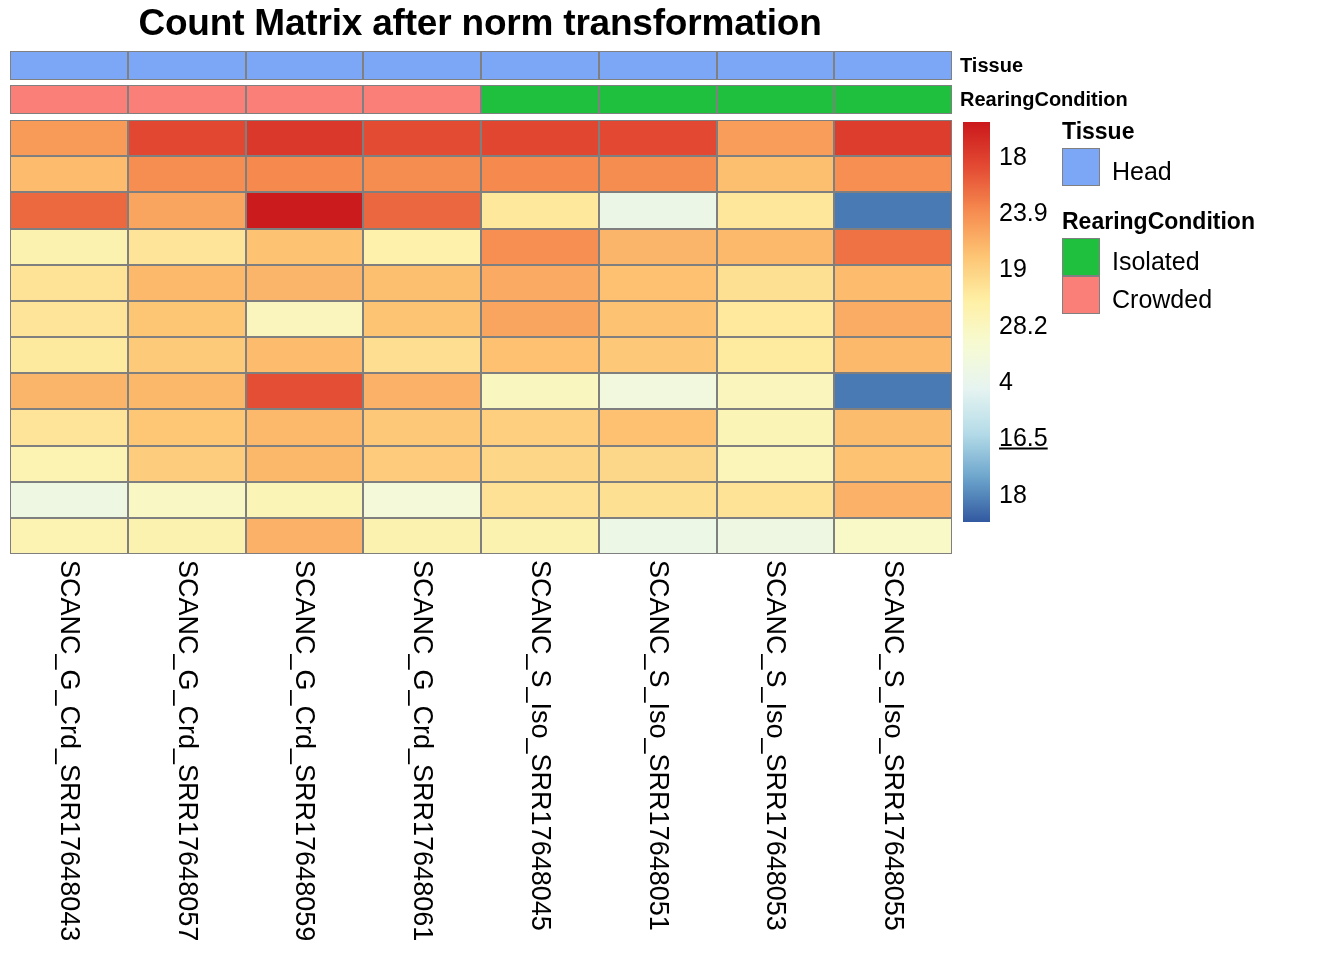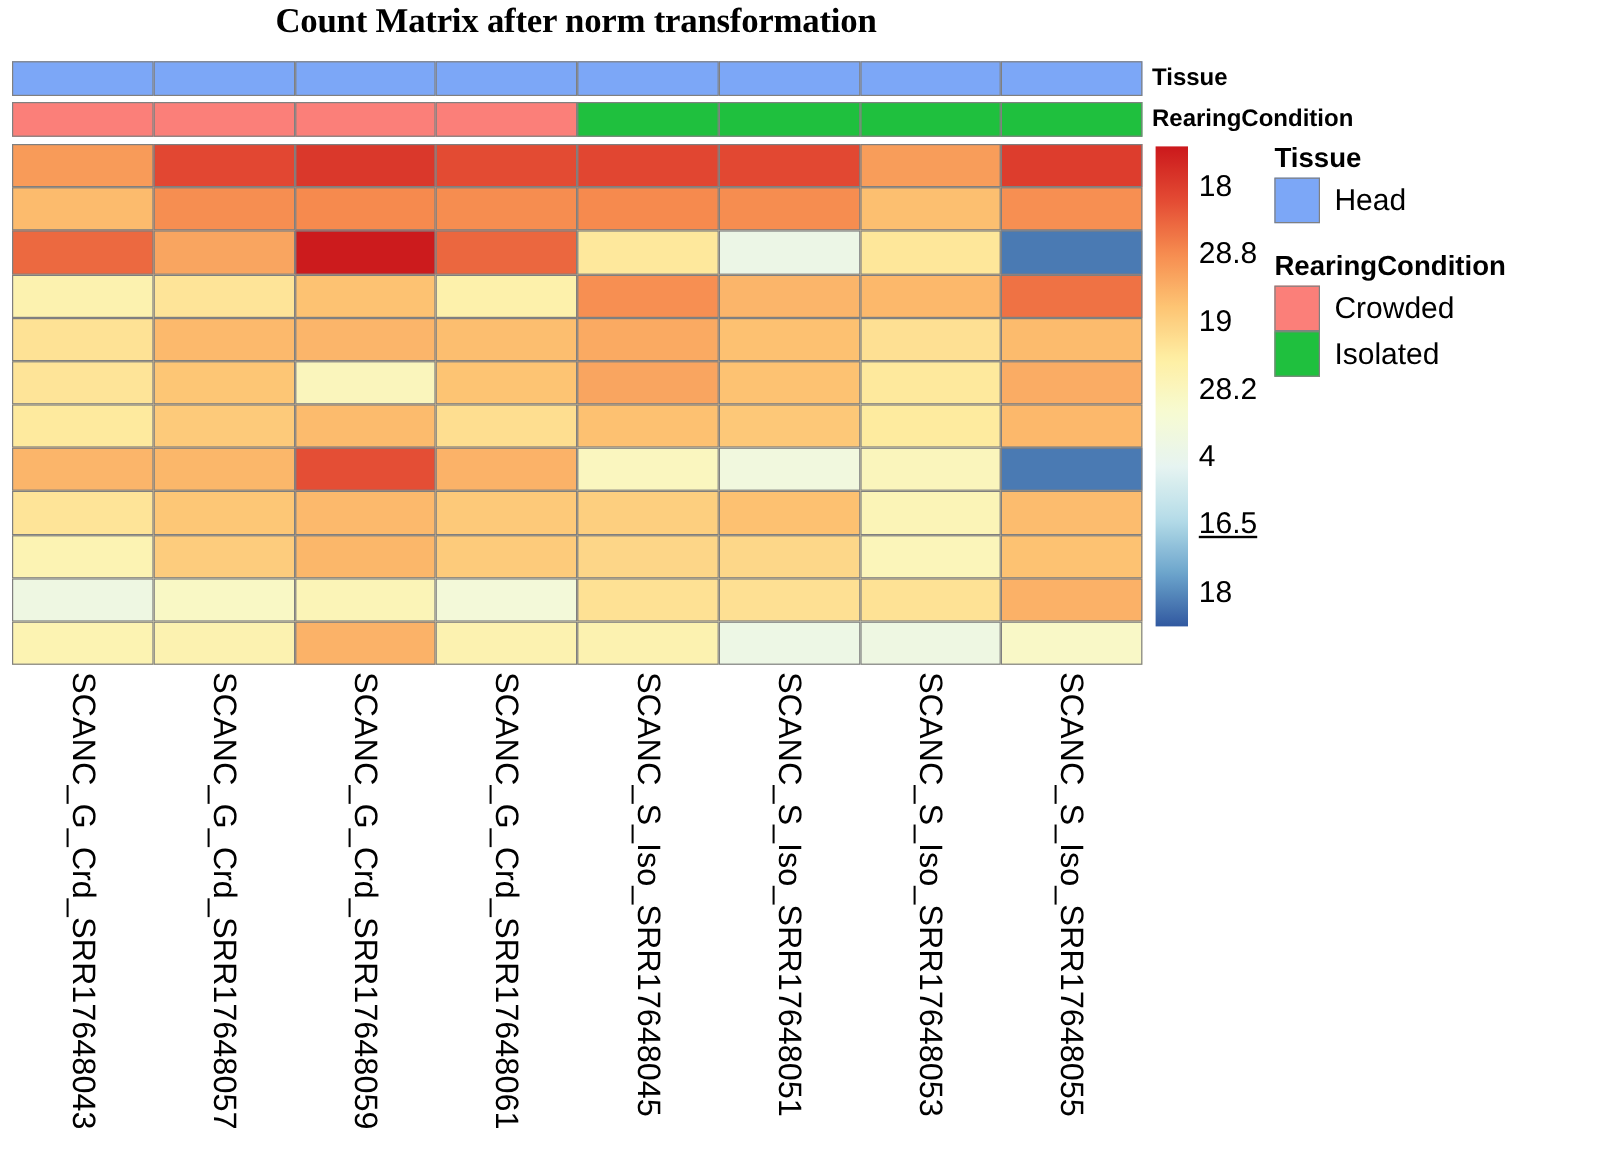--- a/index.html
+++ b/index.html
@@ -1,22 +1,22 @@
 <!DOCTYPE html>
 <html><head>
 <meta charset="utf-8">
 <style>
   html,body{margin:0;padding:0;background:#ffffff;}
   body{width:1344px;height:960px;font-family:"Liberation Sans",sans-serif;color:#000;overflow:hidden;}
   #root{position:relative;width:1344px;height:960px;}
 
   .title{
     position:absolute;left:0;top:2px;width:960px;
-    text-align:center;font-size:29px;font-weight:bold;
-    letter-spacing:-0.2px;font-family:Liberation Serif, serif;
+    text-align:center;font-size:37px;font-weight:bold;
+    letter-spacing:-0.2px;font-family:Liberation Sans, sans-serif;
   }
 
   
   .anno-row{position:absolute;height:29px;display:flex;}
   .anno-cell{height:100%;box-sizing:border-box;border:1px solid #808080;}
   .anno-title{
     position:absolute;font-size:20px;font-weight:bold;white-space:nowrap;
     font-family:"Liberation Sans",sans-serif;
   }
 
@@ -38,21 +38,21 @@
 
   
   #cbar{position:absolute;left:963px;top:122px;width:27px;height:400px;
         border:0;}
   .cbar-tick{position:absolute;left:999px;font-size:25px;white-space:nowrap;
              transform:translateY(-50%);font-family:"Liberation Sans",sans-serif;}
 
   
   .legend{position:absolute;left:1062px;}
   .legend-title{font-size:23px;font-weight:bold;white-space:nowrap;margin-bottom:3px;}
-  .legend-item{display:flex;align-items:center;height:38px;}
+  .legend-item{display:flex;align-items:flex-end;height:38px;}
   .legend-swatch{width:38px;height:38px;box-sizing:border-box;border:1px solid #808080;flex:0 0 auto;}
   .legend-label{font-size:25px;margin-left:12px;white-space:nowrap;}
 </style>
 </head>
 <body>
 
 <div id="root">
 
   <div class="title">Count Matrix after norm transformation</div>
 
@@ -202,40 +202,40 @@
         <div class="collabel">SCANC_S_Iso_SRR17648053</div>
       </div>
       <div class="collabel-slot">
         <div class="collabel">SCANC_S_Iso_SRR17648055</div>
       </div>
     </div>
 
   <div id="cbar" style="background: linear-gradient(rgb(203, 24, 28) 0%, rgb(207, 32, 31) 1.67%, rgb(210, 39, 35) 3.33%, rgb(214, 47, 38) 5%, rgb(217, 54, 42) 6.67%, rgb(221, 62, 45) 8.33%, rgb(225, 69, 49) 10%, rgb(228, 77, 52) 11.67%, rgb(231, 87, 57) 13.33%, rgb(234, 97, 61) 15%, rgb(237, 107, 65) 16.67%, rgb(239, 116, 69) 18.33%, rgb(242, 126, 73) 20%, rgb(245, 136, 78) 21.67%, rgb(247, 145, 83) 23.33%, rgb(248, 153, 88) 25%, rgb(249, 162, 93) 26.67%, rgb(250, 170, 99) 28.33%, rgb(251, 179, 104) 30%, rgb(252, 187, 110) 31.67%, rgb(253, 196, 115) 33.33%, rgb(253, 202, 122) 35%, rgb(253, 209, 130) 36.67%, rgb(253, 215, 137) 38.33%, rgb(254, 222, 144) 40%, rgb(254, 228, 152) 41.67%, rgb(254, 235, 159) 43.33%, rgb(254, 240, 166) 45%, rgb(253, 241, 173) 46.67%, rgb(252, 243, 180) 48.33%, rgb(251, 245, 187) 50%, rgb(249, 247, 194) 51.67%, rgb(248, 249, 201) 53.33%, rgb(247, 250, 208) 55%, rgb(245, 250, 213) 56.67%, rgb(243, 249, 218) 58.33%, rgb(240, 248, 222) 60%, rgb(238, 247, 227) 61.67%, rgb(235, 246, 232) 63.33%, rgb(233, 245, 236) 65%, rgb(230, 244, 241) 66.67%, rgb(223, 240, 240) 68.33%, rgb(215, 237, 238) 70%, rgb(208, 233, 237) 71.67%, rgb(201, 230, 236) 73.33%, rgb(193, 226, 234) 75%, rgb(186, 222, 233) 76.67%, rgb(177, 217, 231) 78.33%, rgb(166, 209, 226) 80%, rgb(155, 201, 222) 81.67%, rgb(144, 192, 218) 83.33%, rgb(134, 184, 214) 85%, rgb(123, 176, 210) 86.67%, rgb(112, 168, 205) 88.33%, rgb(102, 157, 200) 90%, rgb(93, 146, 193) 91.67%, rgb(84, 135, 186) 93.33%, rgb(76, 123, 180) 95%, rgb(67, 112, 173) 96.67%, rgb(58, 100, 167) 98.33%, rgb(49, 89, 160) 100%);"></div>
   <div id="cbar-ticks">
       <div class="cbar-tick" style="top: 155.803px;">18</div>
-      <div class="cbar-tick" style="top: 212.141px;">28.8</div>
+      <div class="cbar-tick" style="top: 212.141px;">23.9</div>
       <div class="cbar-tick" style="top: 268.479px;">19</div>
       <div class="cbar-tick" style="top: 324.817px;">28.2</div>
       <div class="cbar-tick" style="top: 381.155px;">4</div>
       <div class="cbar-tick" style="top: 437.493px; text-decoration: underline;">16.5</div>
       <div class="cbar-tick" style="top: 493.831px;">18</div>
     </div>
 
   <div class="legend" id="legend-tissue" style="top:118px;">
       <div class="legend-title">Tissue</div>
       <div class="legend-item">
         <span class="legend-swatch" style="background: rgb(124, 167, 247);"></span>
         <span class="legend-label">Head</span>
       </div>
     </div>
   <div class="legend" id="legend-rearing" style="top:208px;">
       <div class="legend-title">RearingCondition</div>
       <div class="legend-item">
+        <span class="legend-swatch" style="background: rgb(31, 192, 62);"></span>
+        <span class="legend-label">Isolated</span>
+      </div>
+      <div class="legend-item">
         <span class="legend-swatch" style="background: rgb(251, 127, 121);"></span>
         <span class="legend-label">Crowded</span>
       </div>
-      <div class="legend-item">
-        <span class="legend-swatch" style="background: rgb(31, 192, 62);"></span>
-        <span class="legend-label">Isolated</span>
-      </div>
     </div>
 
 </div>
 
 </body></html>

